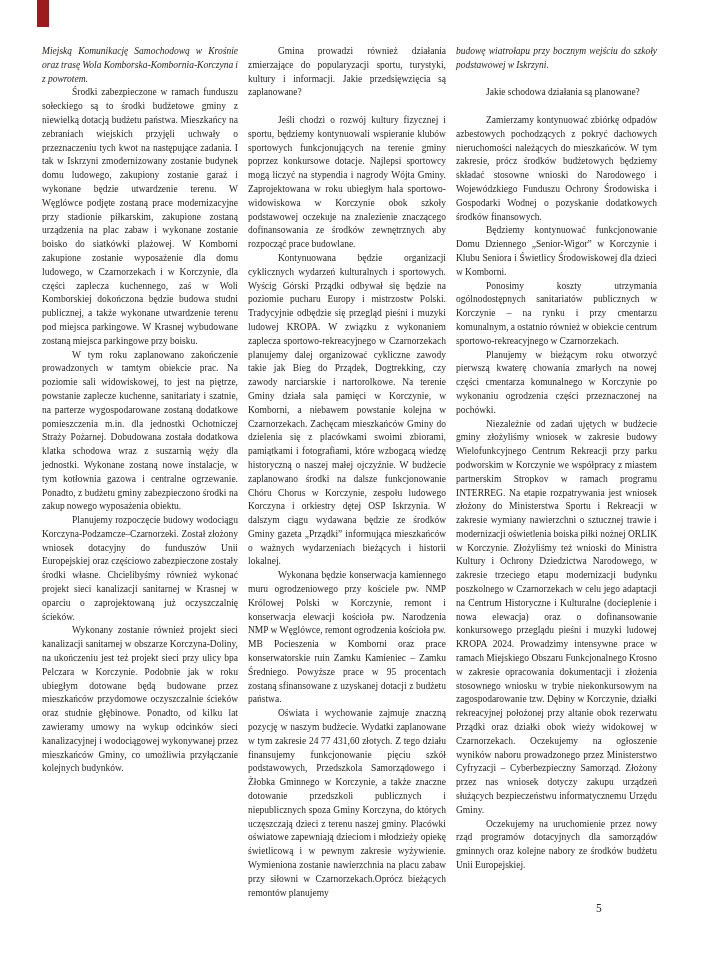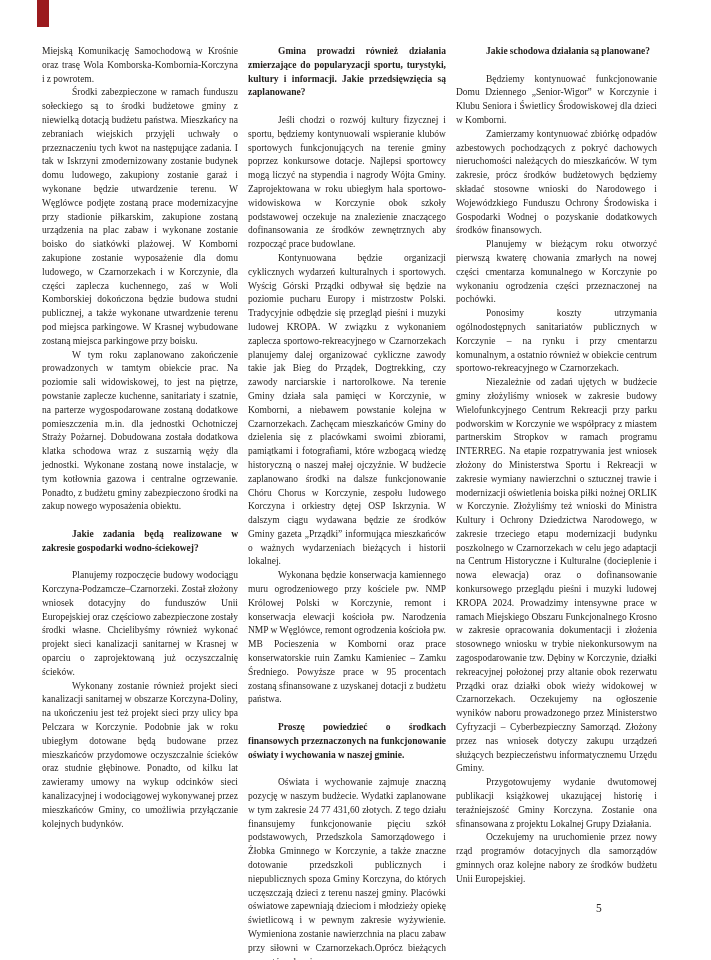--- a/index.html
+++ b/index.html
@@ -16,22 +16,22 @@
     font-size: 9.5px; line-height: 13.8px;
     text-align: justify;
     hyphens: auto; -webkit-hyphens: auto;
     word-spacing: -0.02em;
   }
   .col-1 { left: 42px;  width: 196px; }
   .col-2 { left: 248px; width: 198px; }
   .col-3 { left: 456px; width: 201px; }
   p { margin: 0; }
   .a, .q, .closing { text-indent: 30px; }
-  .plain { text-indent: 0; }
-  .q { font-weight: bold; margin: 13.8px 0; }
+  .plain { text-indent: 0; font-style: italic; }
+  .q { font-weight: normal; margin: 13.8px 0; }
   .col > .q:first-child { margin-top: 0; }
   .red-tab {
     position: absolute; left: 37px; top: 0;
     width: 12px; height: 27px;
     background: #9b1b1e;
   }
   .pageno {
     position: absolute; left: 596px; top: 902px;
     font-size: 11.5px; color: #2a2724;
   }
@@ -40,42 +40,40 @@
 <body>
 
 <div class="page">
 
   <div class="red-tab"></div>
 
   <div class="col col-1">
     <p class="plain">Miejską Komunikację Samochodową w Krośnie oraz trasę Wola Komborska-Kombornia-Korczyna i z powrotem.</p>
     <p class="a">Środki zabezpieczone w ramach funduszu sołeckiego są to środki budżetowe gminy z niewielką dotacją budżetu państwa. Mieszkańcy na zebraniach wiejskich przyjęli uchwały o przeznaczeniu tych kwot na następujące zadania. I tak w Iskrzyni zmodernizowany zostanie budynek domu ludowego, zakupiony zostanie garaż i wykonane będzie utwardzenie terenu. W Węglówce podjęte zostaną prace modernizacyjne przy stadionie piłkarskim, zakupione zostaną urządzenia na plac zabaw i wykonane zostanie boisko do siatkówki plażowej. W Komborni zakupione zostanie wyposażenie dla domu ludowego, w Czarnorzekach i w Korczynie, dla części zaplecza kuchennego, zaś w Woli Komborskiej dokończona będzie budowa studni publicznej, a także wykonane utwardzenie terenu pod miejsca parkingowe. W Krasnej wybudowane zostaną miejsca parkingowe przy boisku.</p>
     <p class="a">W tym roku zaplanowano zakończenie prowadzonych w tamtym obiekcie prac. Na poziomie sali widowiskowej, to jest na piętrze, powstanie zaplecze kuchenne, sanitariaty i szatnie, na parterze wygospodarowane zostaną dodatkowe pomieszczenia m.in. dla jednostki Ochotniczej Straży Pożarnej. Dobudowana została dodatkowa klatka schodowa wraz z suszarnią węży dla jednostki. Wykonane zostaną nowe instalacje, w tym kotłownia gazowa i centralne ogrzewanie. Ponadto, z budżetu gminy zabezpieczono środki na zakup nowego wyposażenia obiektu.</p>
-    <p class="q">Jakie zadania będą realizowane w zakresie gospodarki wodno-ściekowej?</p>
     <p class="a">Planujemy rozpoczęcie budowy wodociągu Korczyna-Podzamcze–Czarnorzeki. Został złożony wniosek dotacyjny do funduszów Unii Europejskiej oraz częściowo zabezpieczone zostały środki własne. Chcielibyśmy również wykonać projekt sieci kanalizacji sanitarnej w Krasnej w oparciu o zaprojektowaną już oczyszczalnię ścieków.</p>
     <p class="a">Wykonany zostanie również projekt sieci kanalizacji sanitarnej w obszarze Korczyna-Doliny, na ukończeniu jest też projekt sieci przy ulicy bpa Pelczara w Korczynie. Podobnie jak w roku ubiegłym dotowane będą budowane przez mieszkańców przydomowe oczyszczalnie ścieków oraz studnie głębinowe. Ponadto, od kilku lat zawieramy umowy na wykup odcinków sieci kanalizacyjnej i wodociągowej wykonywanej przez mieszkańców Gminy, co umożliwia przyłączanie kolejnych budynków.</p>
 
   </div>
 
   <div class="col col-2">
     <p class="q">Gmina prowadzi również działania zmierzające do popularyzacji sportu, turystyki, kultury i informacji. Jakie przedsięwzięcia są zaplanowane?</p>
     <p class="a">Jeśli chodzi o rozwój kultury fizycznej i sportu, będziemy kontynuowali wspieranie klubów sportowych funkcjonujących na terenie gminy poprzez konkursowe dotacje. Najlepsi sportowcy mogą liczyć na stypendia i nagrody Wójta Gminy. Zaprojektowana w roku ubiegłym hala sportowo-widowiskowa w Korczynie obok szkoły podstawowej oczekuje na znalezienie znaczącego dofinansowania ze środków zewnętrznych aby rozpocząć prace budowlane.</p>
     <p class="a">Kontynuowana będzie organizacji cyklicznych wydarzeń kulturalnych i sportowych. Wyścig Górski Prządki odbywał się będzie na poziomie pucharu Europy i mistrzostw Polski. Tradycyjnie odbędzie się przegląd pieśni i muzyki ludowej KROPA. W związku z wykonaniem zaplecza sportowo-rekreacyjnego w Czarnorzekach planujemy dalej organizować cykliczne zawody takie jak Bieg do Prządek, Dogtrekking, czy zawody narciarskie i nartorolkowe. Na terenie Gminy działa sala pamięci w Korczynie, w Komborni, a niebawem powstanie kolejna w Czarnorzekach. Zachęcam mieszkańców Gminy do dzielenia się z placówkami swoimi zbiorami, pamiątkami i fotografiami, które wzbogacą wiedzę historyczną o naszej małej ojczyźnie. W budżecie zaplanowano środki na dalsze funkcjonowanie Chóru Chorus w Korczynie, zespołu ludowego Korczyna i orkiestry dętej OSP Iskrzynia. W dalszym ciągu wydawana będzie ze środków Gminy gazeta „Prządki” informująca mieszkańców o ważnych wydarzeniach bieżących i historii lokalnej.</p>
     <p class="a">Wykonana będzie konserwacja kamiennego muru ogrodzeniowego przy kościele pw. NMP Królowej Polski w Korczynie, remont i konserwacja elewacji kościoła pw. Narodzenia NMP w Węglówce, remont ogrodzenia kościoła pw. MB Pocieszenia w Komborni oraz prace konserwatorskie ruin Zamku Kamieniec – Zamku Średniego. Powyższe prace w 95 procentach zostaną sfinansowane z uzyskanej dotacji z budżetu państwa.</p>
-    <p class="q">Proszę powiedzieć o środkach finansowych przeznaczonych na funkcjonowanie oświaty i wychowania w naszej gminie.</p>
     <p class="a">Oświata i wychowanie zajmuje znaczną pozycję w naszym budżecie. Wydatki zaplanowane w tym zakresie 24 77 431,60 złotych. Z tego działu finansujemy funkcjonowanie pięciu szkół podstawowych, Przedszkola Samorządowego i Żłobka Gminnego w Korczynie, a także znaczne dotowanie przedszkoli publicznych i niepublicznych spoza Gminy Korczyna, do których uczęszczają dzieci z terenu naszej gminy. Placówki oświatowe zapewniają dzieciom i młodzieży opiekę świetlicową i w pewnym zakresie wyżywienie. Wymieniona zostanie nawierzchnia na placu zabaw przy siłowni w Czarnorzekach.Oprócz bieżących remontów planujemy</p>
   </div>
 
   <div class="col col-3">
+    <p class="plain">budowę wiatrołapu przy bocznym wejściu do szkoły podstawowej w Iskrzyni.</p>
     <p class="q">Jakie schodowa działania są planowane?</p>
+    <p class="a">Zamierzamy kontynuować zbiórkę odpadów azbestowych pochodzących z pokryć dachowych nieruchomości należących do mieszkańców. W tym zakresie, prócz środków budżetowych będziemy składać stosowne wnioski do Narodowego i Wojewódzkiego Funduszu Ochrony Środowiska i Gospodarki Wodnej o pozyskanie dodatkowych środków finansowych.</p>
     <p class="a">Będziemy kontynuować funkcjonowanie Domu Dziennego „Senior-Wigor” w Korczynie i Klubu Seniora i Świetlicy Środowiskowej dla dzieci w Komborni.</p>
-    <p class="a">Zamierzamy kontynuować zbiórkę odpadów azbestowych pochodzących z pokryć dachowych nieruchomości należących do mieszkańców. W tym zakresie, prócz środków budżetowych będziemy składać stosowne wnioski do Narodowego i Wojewódzkiego Funduszu Ochrony Środowiska i Gospodarki Wodnej o pozyskanie dodatkowych środków finansowych.</p>
+    <p class="a">Ponosimy koszty utrzymania ogólnodostępnych sanitariatów publicznych w Korczynie – na rynku i przy cmentarzu komunalnym, a ostatnio również w obiekcie centrum sportowo-rekreacyjnego w Czarnorzekach.</p>
     <p class="a">Planujemy w bieżącym roku otworzyć pierwszą kwaterę chowania zmarłych na nowej części cmentarza komunalnego w Korczynie po wykonaniu ogrodzenia części przeznaczonej na pochówki.</p>
-    <p class="a">Ponosimy koszty utrzymania ogólnodostępnych sanitariatów publicznych w Korczynie – na rynku i przy cmentarzu komunalnym, a ostatnio również w obiekcie centrum sportowo-rekreacyjnego w Czarnorzekach.</p>
     <p class="a">Niezależnie od zadań ujętych w budżecie gminy złożyliśmy wniosek w zakresie budowy Wielofunkcyjnego Centrum Rekreacji przy parku podworskim w Korczynie we współpracy z miastem partnerskim Stropkov w ramach programu INTERREG. Na etapie rozpatrywania jest wniosek złożony do Ministerstwa Sportu i Rekreacji w zakresie wymiany nawierzchni o sztucznej trawie i modernizacji oświetlenia boiska piłki nożnej ORLIK w Korczynie. Złożyliśmy też wnioski do Ministra Kultury i Ochrony Dziedzictwa Narodowego, w zakresie trzeciego etapu modernizacji budynku poszkolnego w Czarnorzekach w celu jego adaptacji na Centrum Historyczne i Kulturalne (docieplenie i nowa elewacja) oraz o dofinansowanie konkursowego przeglądu pieśni i muzyki ludowej KROPA 2024. Prowadzimy intensywne prace w ramach Miejskiego Obszaru Funkcjonalnego Krosno w zakresie opracowania dokumentacji i złożenia stosownego wniosku w trybie niekonkursowym na zagospodarowanie tzw. Dębiny w Korczynie, działki rekreacyjnej położonej przy altanie obok rezerwatu Prządki oraz działki obok wieży widokowej w Czarnorzekach. Oczekujemy na ogłoszenie wyników naboru prowadzonego przez Ministerstwo Cyfryzacji – Cyberbezpieczny Samorząd. Złożony przez nas wniosek dotyczy zakupu urządzeń służących bezpieczeństwu informatycznemu Urzędu Gminy.</p>
-    <p class="a">Przygotowujemy wydanie dwutomowej publikacji książkowej ukazującej historię i teraźniejszość Gminy Korczyna. Zostanie ona sfinansowana z projektu Lokalnej Grupy Działania.</p>
     <p class="a">Oczekujemy na uruchomienie przez nowy rząd programów dotacyjnych dla samorządów gminnych oraz kolejne nabory ze środków budżetu Unii Europejskiej.</p>
 
   </div>
 
   <div class="pageno">5</div>
 
 </div>
 
 </body></html>

